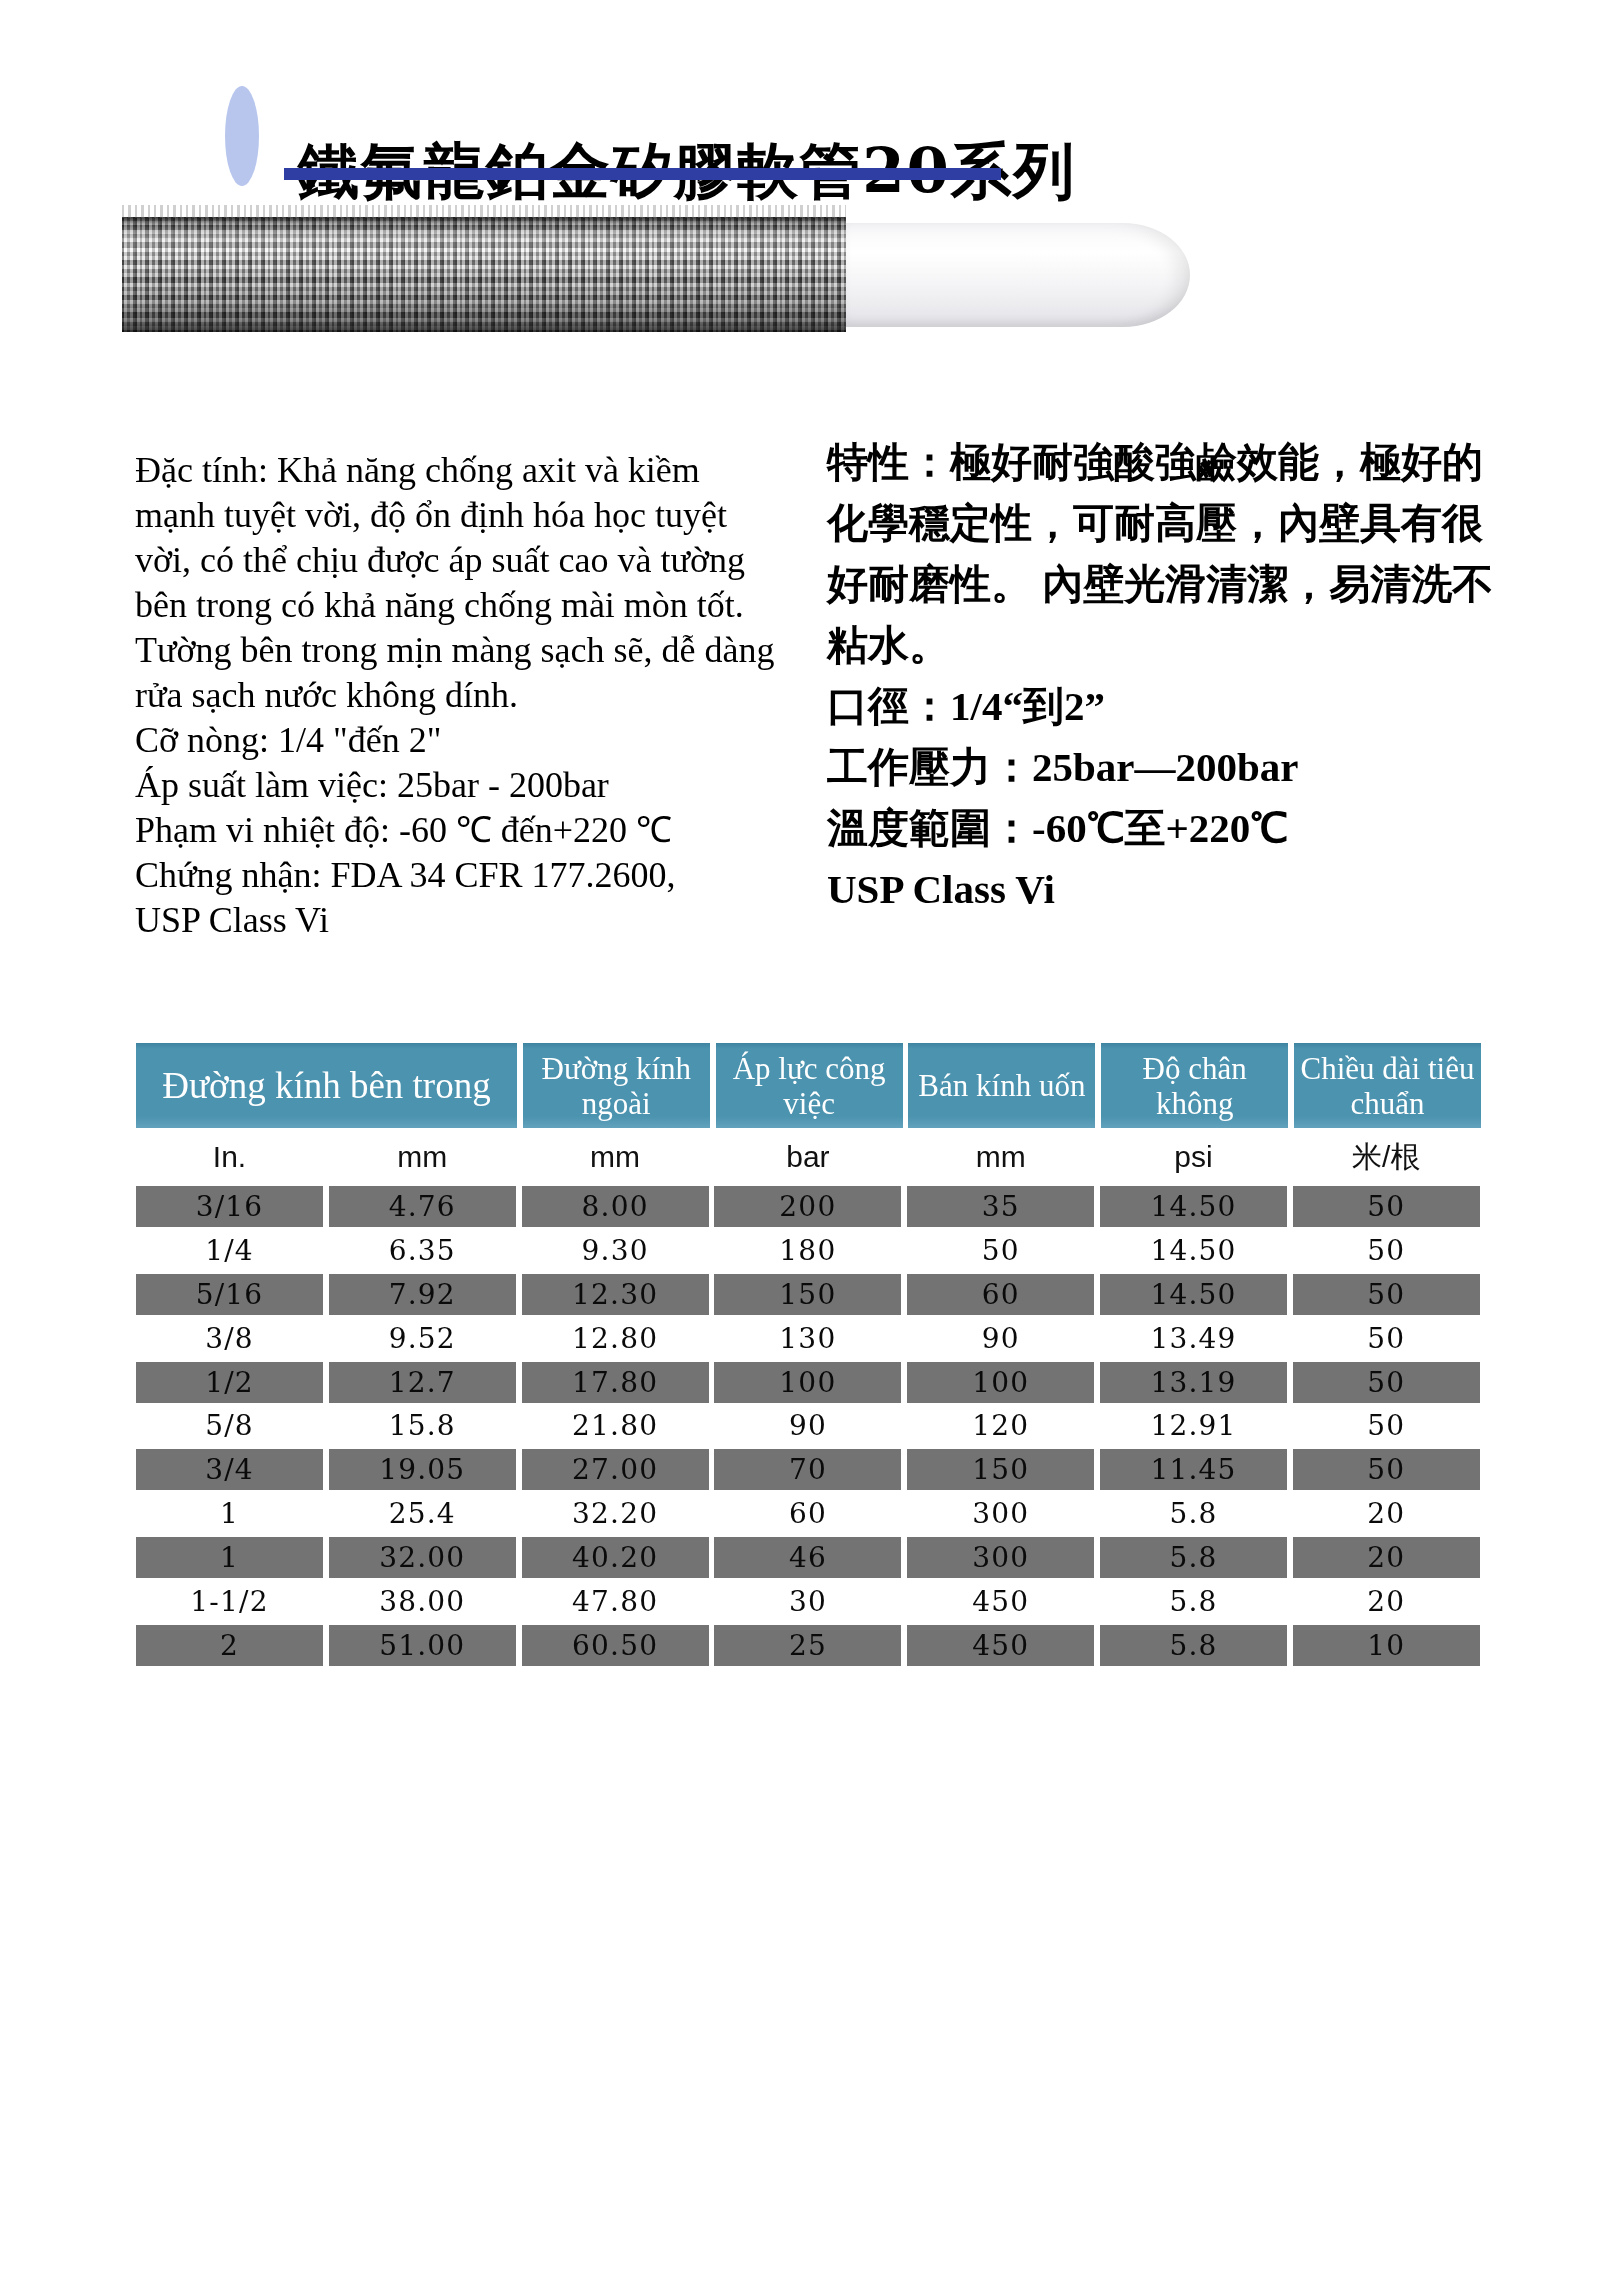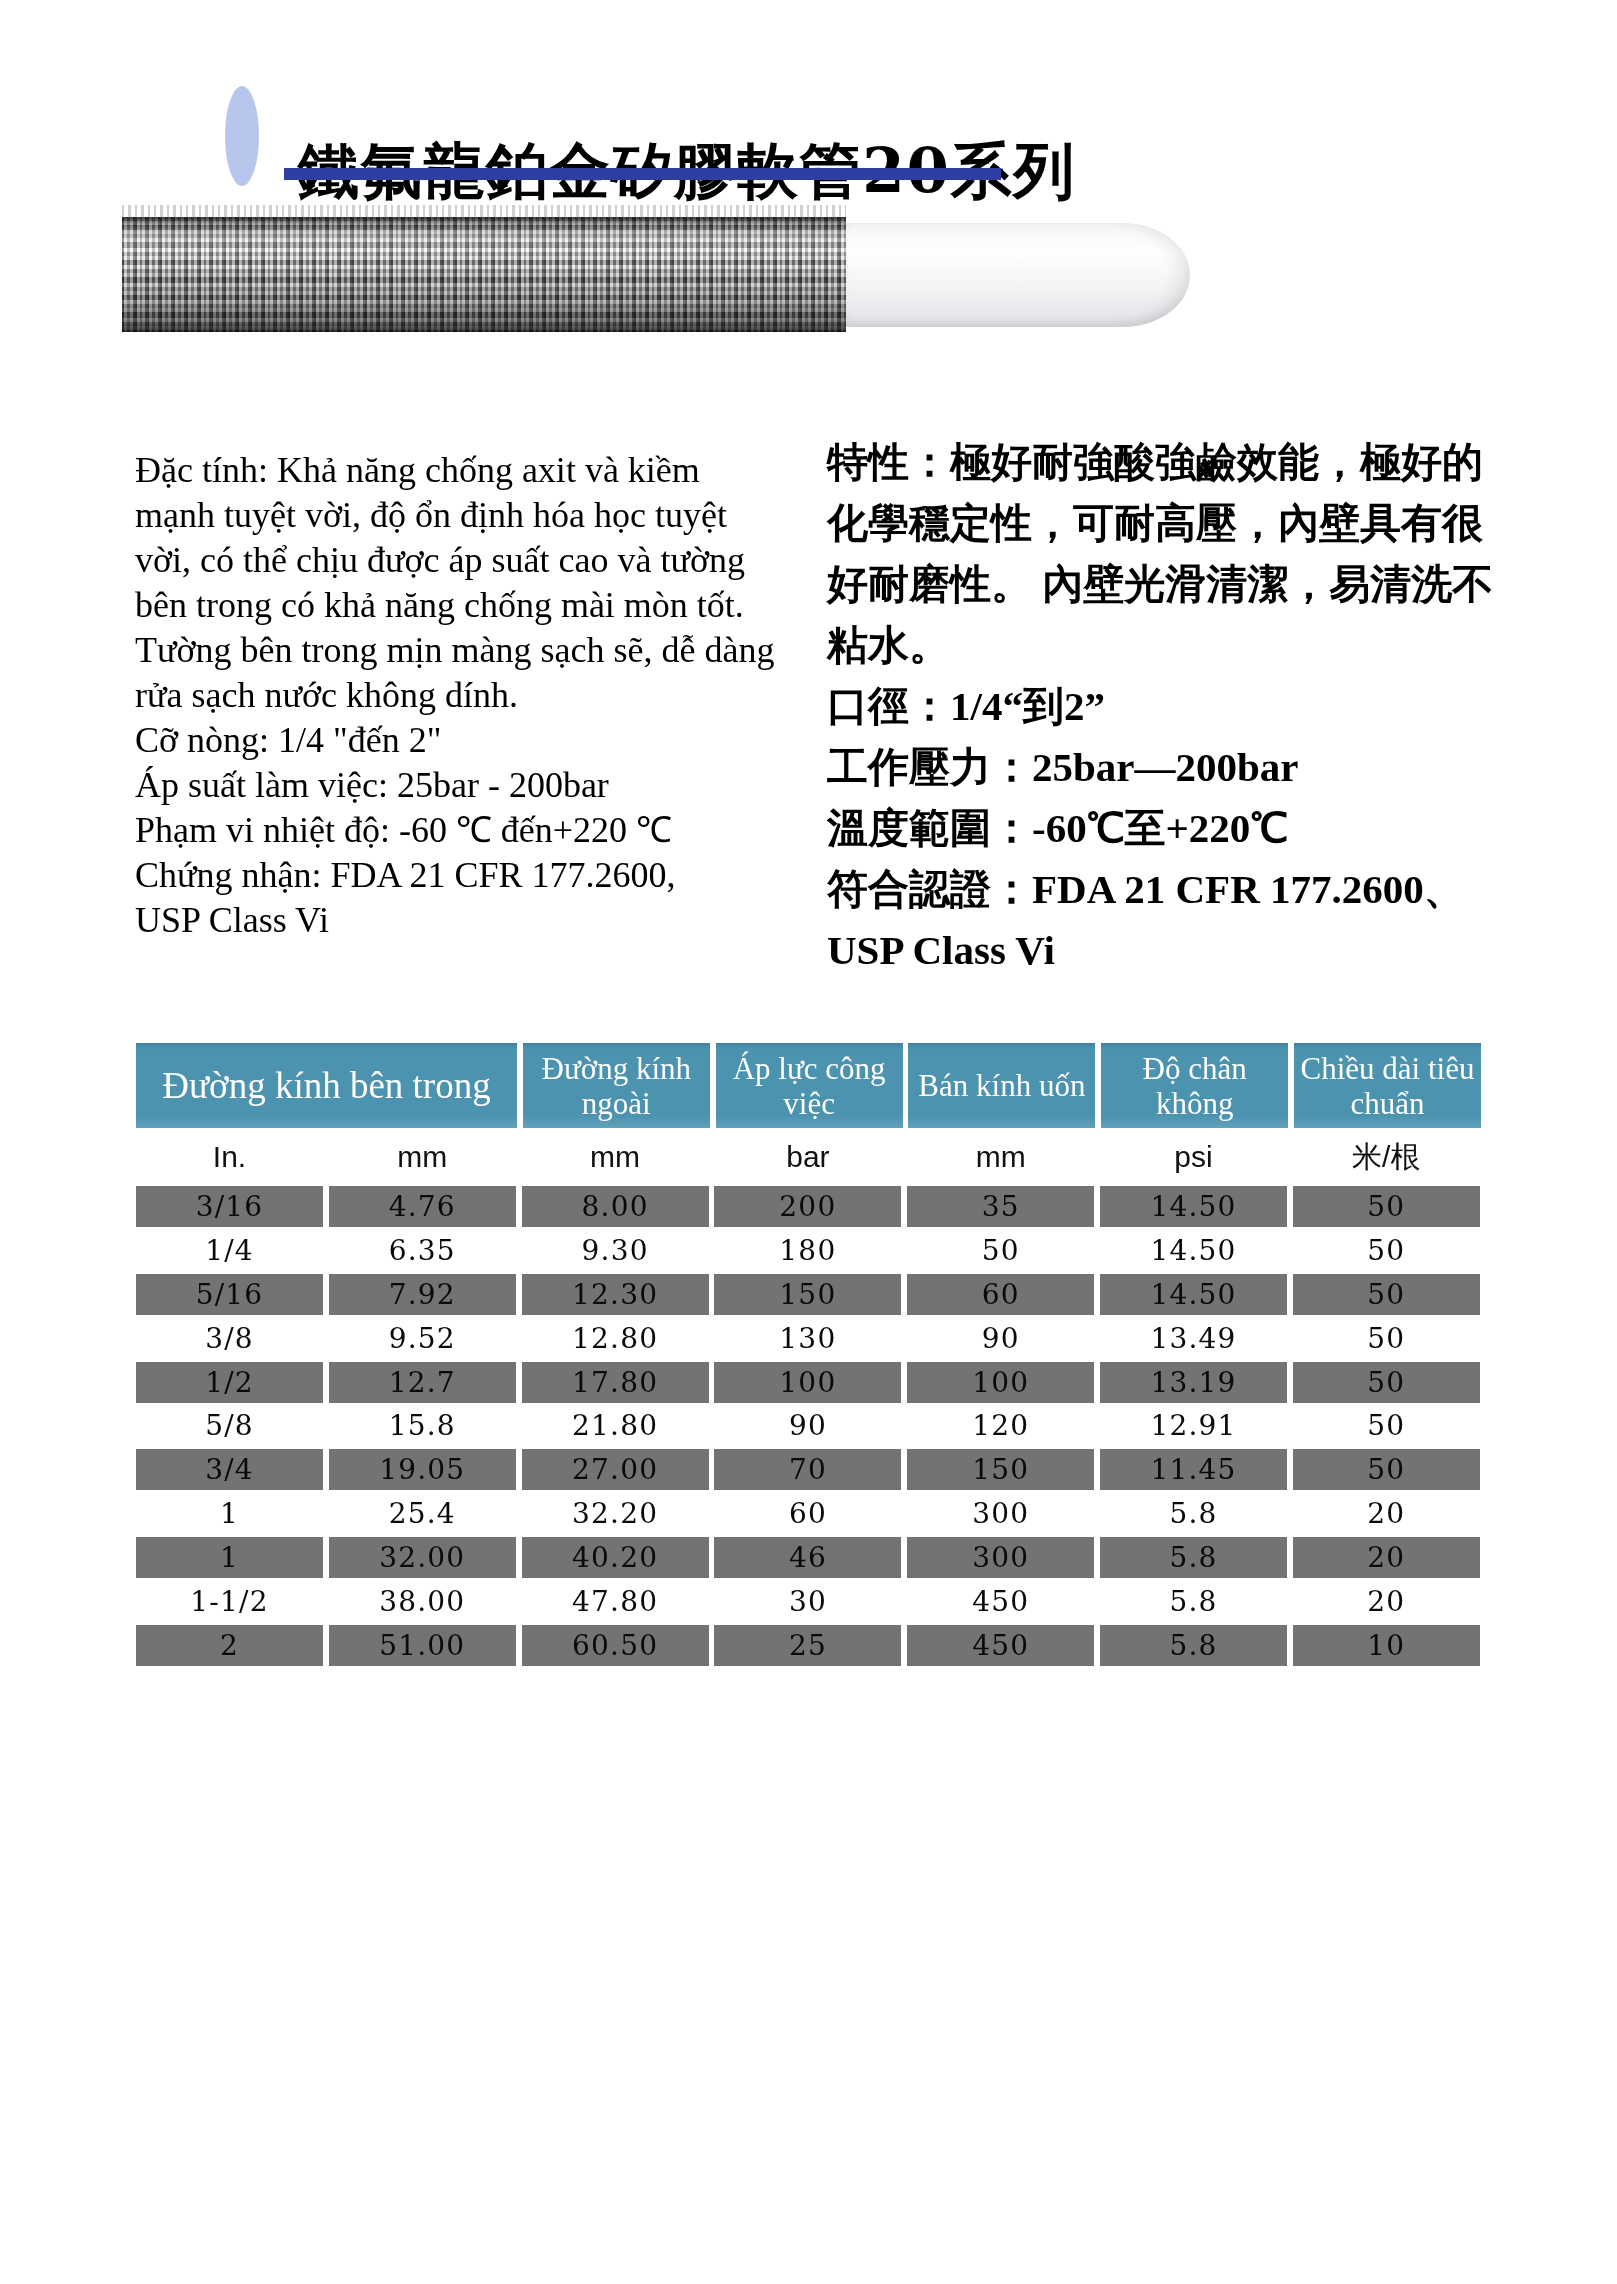--- a/index.html
+++ b/index.html
@@ -111,30 +111,29 @@
   <div class="tube"></div>
   <div class="braid"></div>
   <div class="braid-fuzz"></div>
 </div>
 
 <div class="vi-block">
   <div class="line">Đặc tính: Khả năng chống axit và kiềm mạnh tuyệt vời, độ ổn định hóa học tuyệt vời, có thể chịu được áp suất cao và tường bên trong có khả năng chống mài mòn tốt. Tường bên trong mịn màng sạch sẽ, dễ dàng rửa sạch nước không dính.</div>
   <div class="line">Cỡ nòng: 1/4 "đến 2"</div>
   <div class="line">Áp suất làm việc: 25bar - 200bar</div>
   <div class="line">Phạm vi nhiệt độ: -60 ℃ đến+220 ℃</div>
-  <div class="line">Chứng nhận: FDA 21 CFR 177.2600,</div>
+  <div class="line">Chứng nhận: FDA 34 CFR 177.2600,</div>
   <div class="line">USP Class Vi</div>
 </div>
 
 <div class="zh-block">
   <div class="line">特性：極好耐強酸強鹼效能，極好的化學穩定性，可耐高壓，內壁具有很好耐磨性。 內壁光滑清潔，易清洗不粘水。</div>
   <div class="line">口徑：1/4“到2”</div>
   <div class="line">工作壓力：25bar—200bar</div>
   <div class="line">溫度範圍：-60℃至+220℃</div>
-  <div class="line">符合認證：FDA 21 CFR 177.2600、</div>
   <div class="line">USP Class Vi</div>
 </div>
 
 <div class="spec-table">
   <div class="thead">
     <div class="th first">Đường kính bên trong</div>
     <div class="th">Đường kính ngoài</div>
     <div class="th">Áp lực công việc</div>
     <div class="th">Bán kính uốn</div>
     <div class="th">Độ chân không</div>

